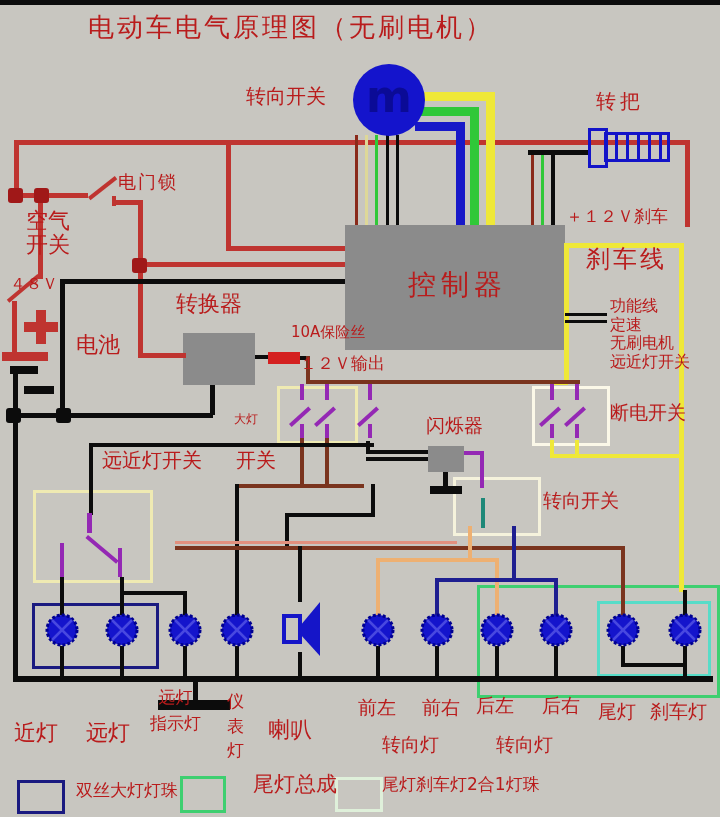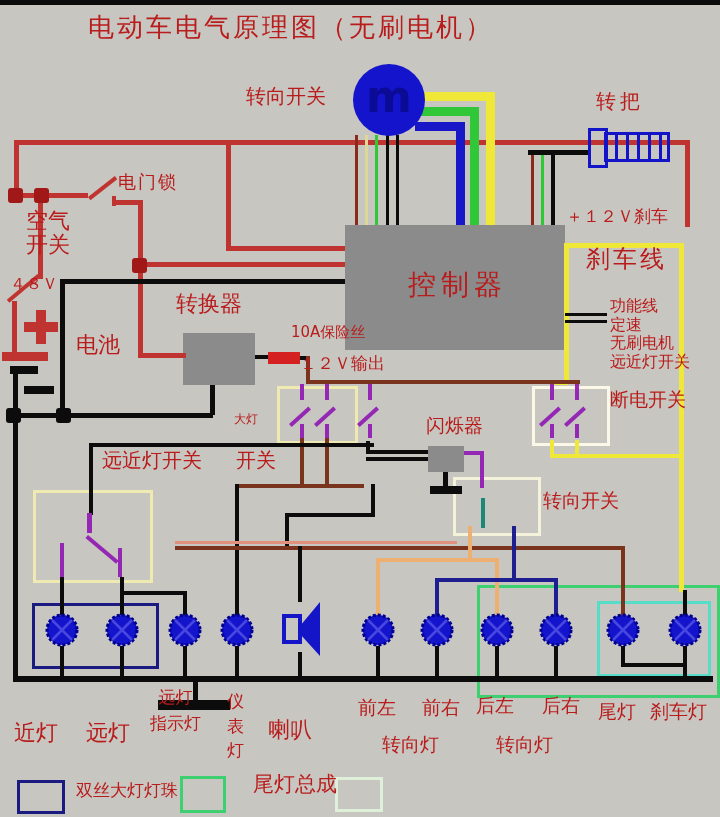--- a/index.html
+++ b/index.html
@@ -242,21 +242,21 @@
 
   <div class="lbl" style="left:88px;top:13px;font-size:26px;letter-spacing:3px;">电动车电气原理图（无刷电机）</div>
   <div class="lbl" style="left:246px;top:85px;font-size:20px;">转向开关</div>
   <div class="lbl" style="left:596px;top:90px;font-size:20px;letter-spacing:4px;">转把</div>
   <div class="lbl" style="left:566px;top:207px;font-size:17px;">＋１２Ｖ刹车</div>
   <div class="lbl" style="left:586px;top:246px;font-size:24px;letter-spacing:3px;">刹车线</div>
   <div class="lbl" style="left:610px;top:297px;font-size:16px;">功能线</div>
   <div class="lbl" style="left:610px;top:316px;font-size:16px;">定速</div>
   <div class="lbl" style="left:610px;top:334px;font-size:16px;">无刷电机</div>
   <div class="lbl" style="left:610px;top:353px;font-size:16px;">远近灯开关</div>
-  <div class="lbl" style="left:610px;top:389px;font-size:19px;">断电开关</div>
+  <div class="lbl" style="left:610px;top:402px;font-size:19px;">断电开关</div>
   <div class="lbl" style="left:118px;top:172px;font-size:18px;letter-spacing:2px;">电门锁</div>
   <div class="lbl pre" style="left:26px;top:209px;font-size:22px;">空气
 开关</div>
   <div class="lbl" style="left:10px;top:275px;font-size:16px;">４８Ｖ</div>
   <div class="lbl" style="left:76px;top:333px;font-size:22px;">电池</div>
   <div class="lbl" style="left:176px;top:292px;font-size:22px;">转换器</div>
   <div class="lbl" style="left:266px;top:324px;font-size:15px;margin-left:25px;">10A保险丝</div>
   <div class="lbl" style="left:300px;top:354px;font-size:17px;">１２Ｖ输出</div>
   <div class="lbl" style="left:234px;top:413px;font-size:12px;">大灯</div>
   <div class="lbl" style="left:236px;top:449px;font-size:20px;">开关</div>
@@ -277,13 +277,14 @@
   <div class="lbl" style="left:422px;top:697px;font-size:19px;">前右</div>
   <div class="lbl" style="left:476px;top:695px;font-size:19px;">后左</div>
   <div class="lbl" style="left:542px;top:695px;font-size:19px;">后右</div>
   <div class="lbl" style="left:598px;top:701px;font-size:19px;">尾灯</div>
   <div class="lbl" style="left:650px;top:701px;font-size:19px;">刹车灯</div>
   <div class="lbl" style="left:382px;top:734px;font-size:19px;">转向灯</div>
   <div class="lbl" style="left:496px;top:734px;font-size:19px;">转向灯</div>
 
   <div class="lbl" style="left:76px;top:781px;font-size:17px;">双丝大灯灯珠</div>
   <div class="lbl" style="left:237px;top:773px;font-size:21px;margin-left:16px;">尾灯总成</div>
+  <div class="lbl" style="left:382px;top:775px;font-size:17px;">尾灯刹车灯2合1灯珠</div>
 </div>
 
 </body></html>

